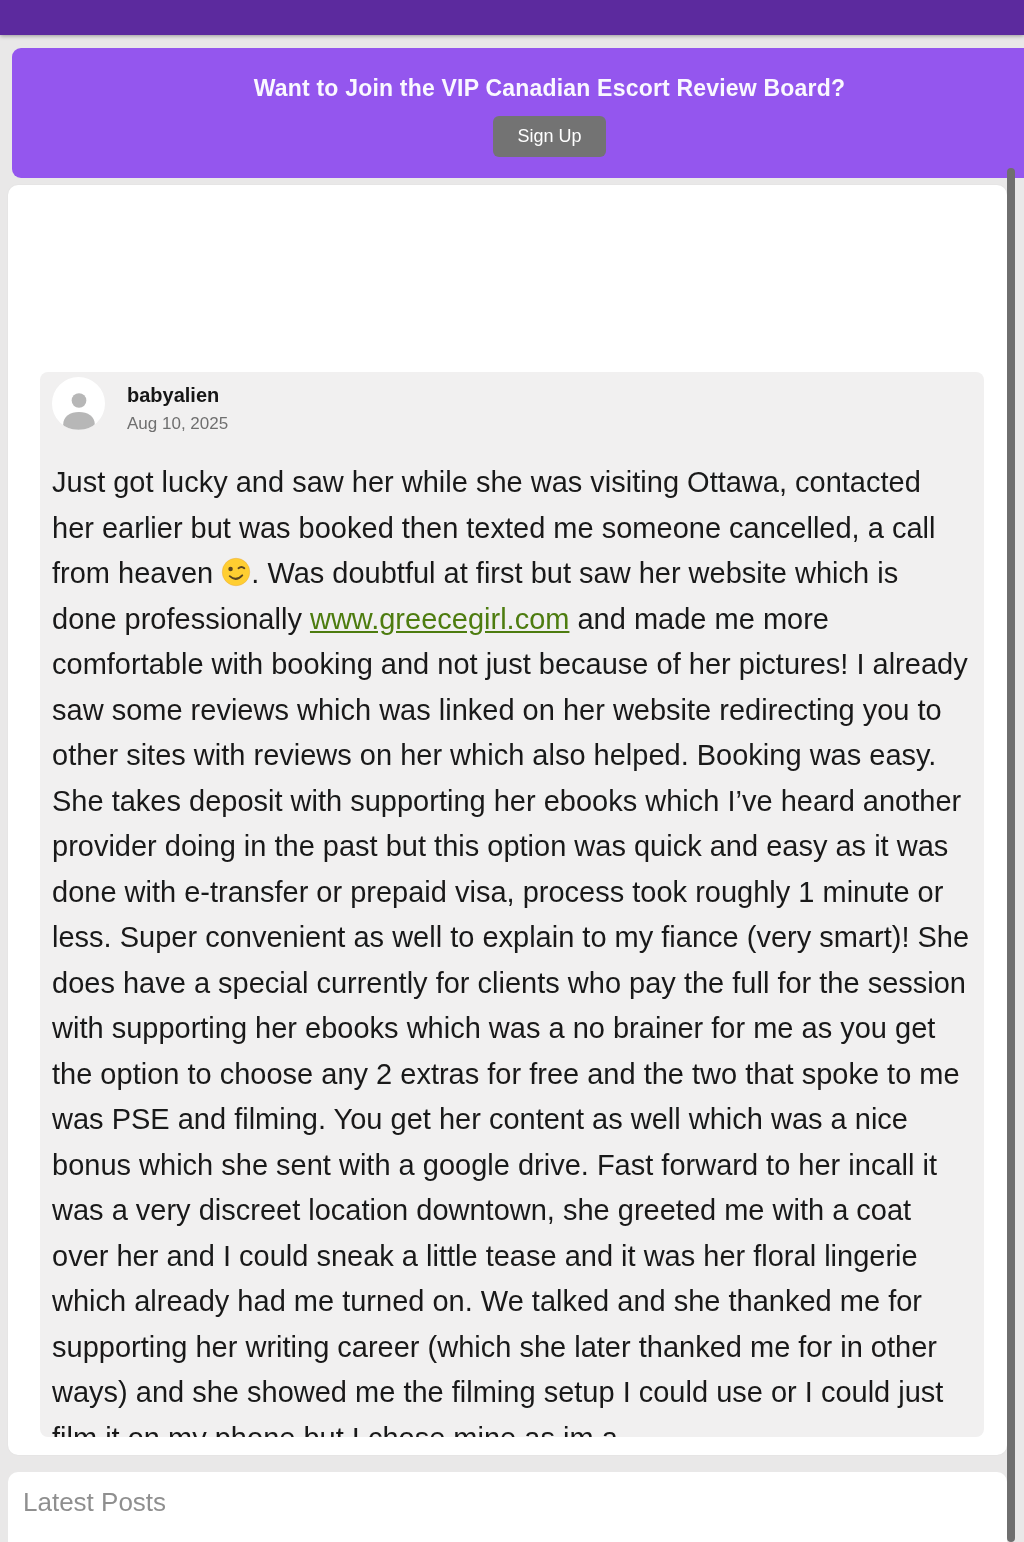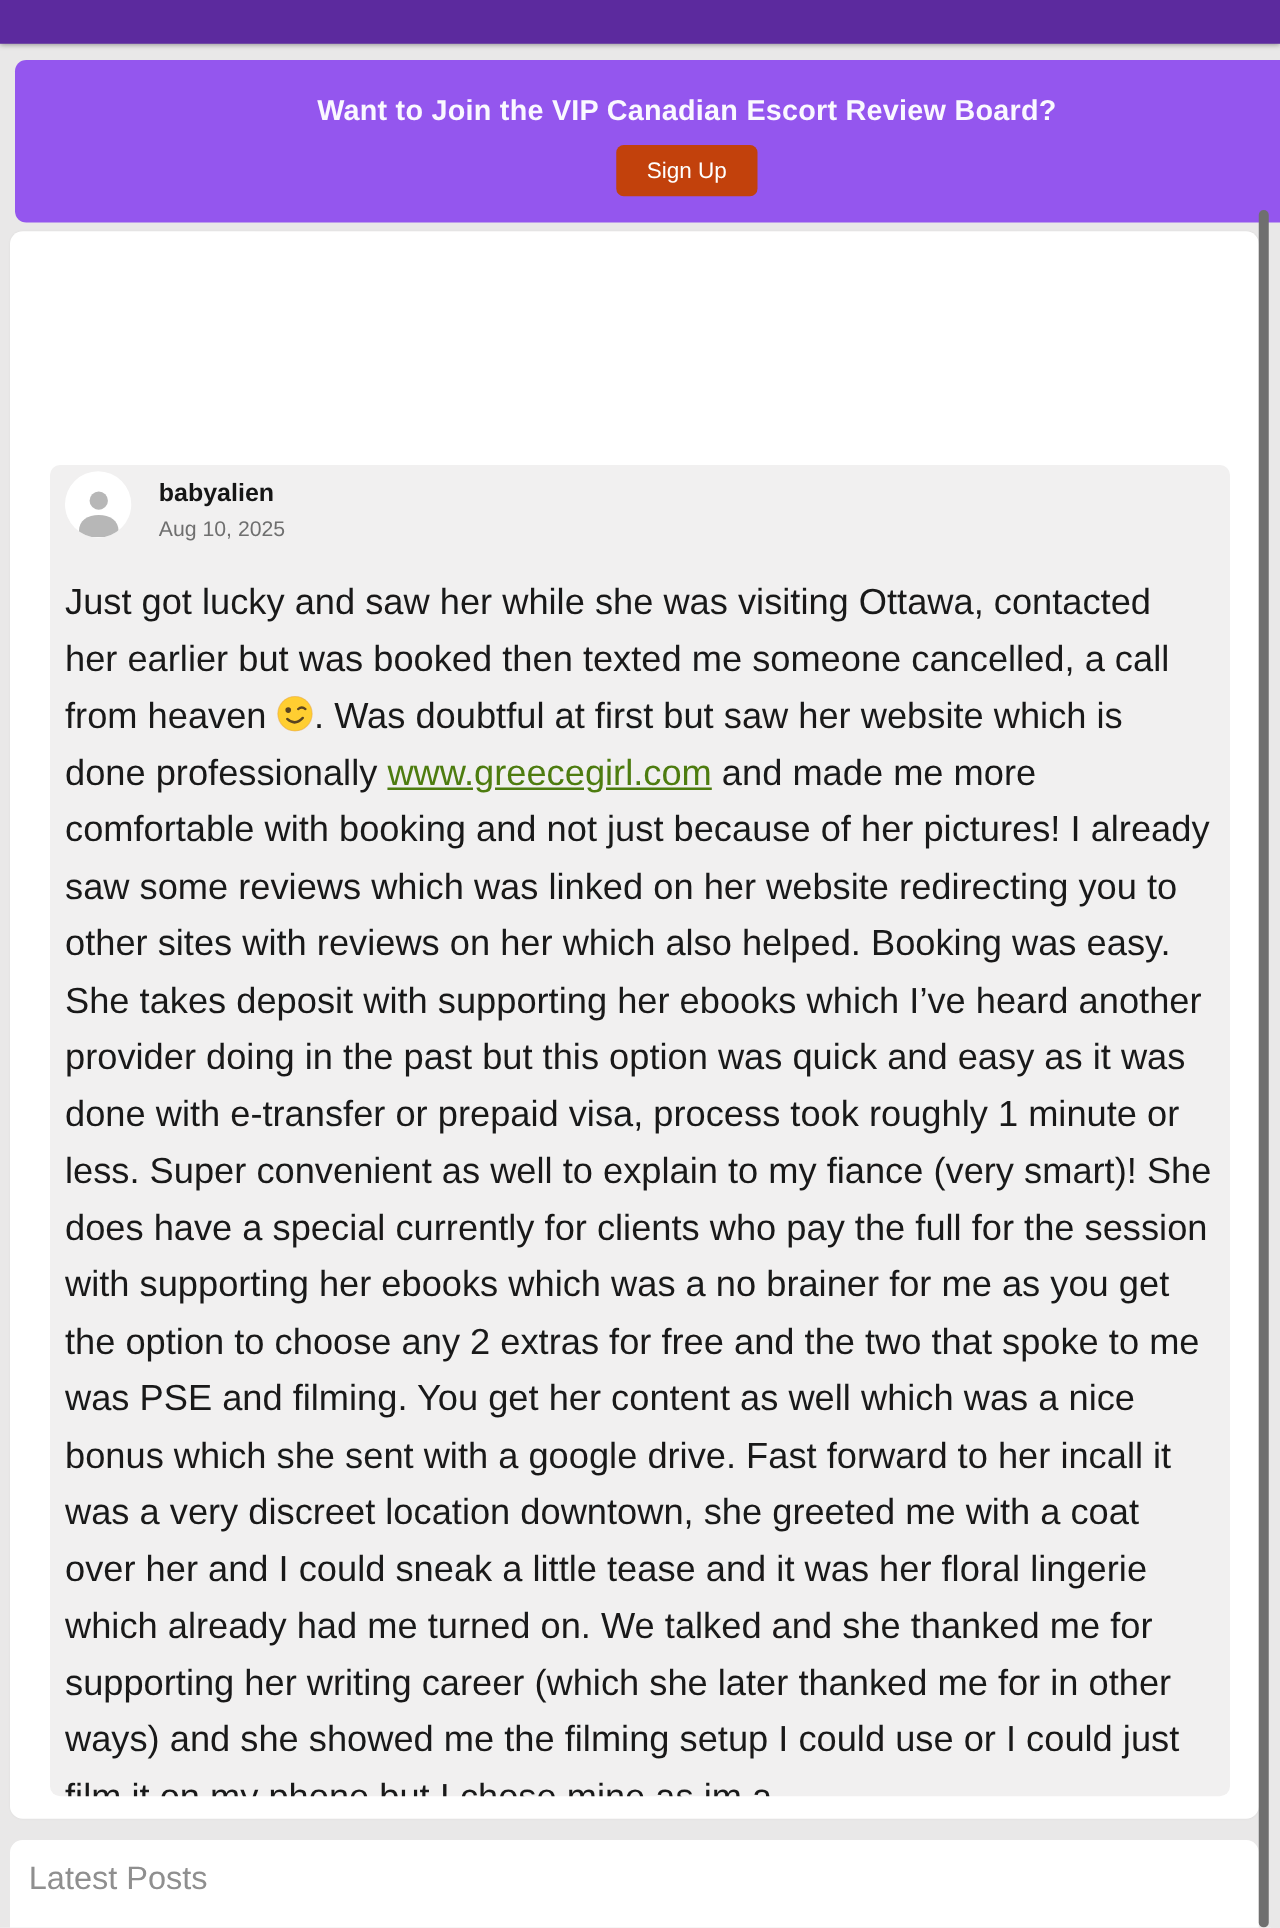--- a/index.html
+++ b/index.html
@@ -26,21 +26,21 @@
   
   .banner{
     position:absolute;left:12px;top:48px;width:995px;height:130px;
     background:#9456ee;border-radius:9px;text-align:center;z-index:2;padding-left:40px;
   }
   .banner-heading{
     padding-top:27px;font-size:23px;font-weight:bold;color:#faf8ff;
     letter-spacing:.2px;
   }
   .signup-btn{
-    display:inline-block;margin-top:14px;background:#c2410c;color:#ffffff;
+    display:inline-block;margin-top:14px;background:#737373;color:#ffffff;
     font-size:18px;padding:10px 24px;border-radius:6px;cursor:pointer;
   }
 
   
   .main-card{
     position:absolute;left:8px;top:185px;width:999px;height:1270px;
     background:#ffffff;border-radius:10px;z-index:1;
     box-shadow:0 0 2px rgba(0,0,0,.05);
   }
   .thread-title{

